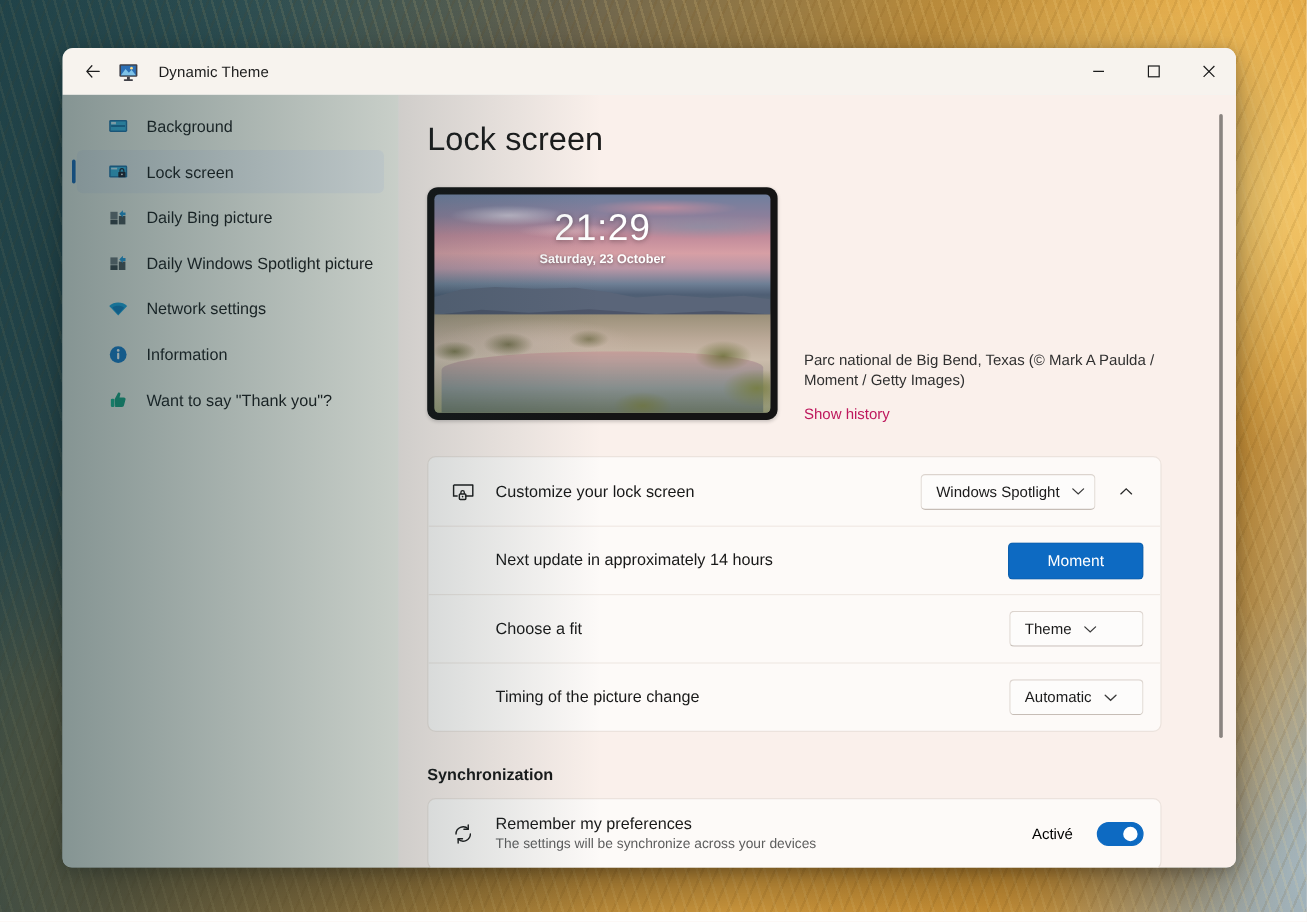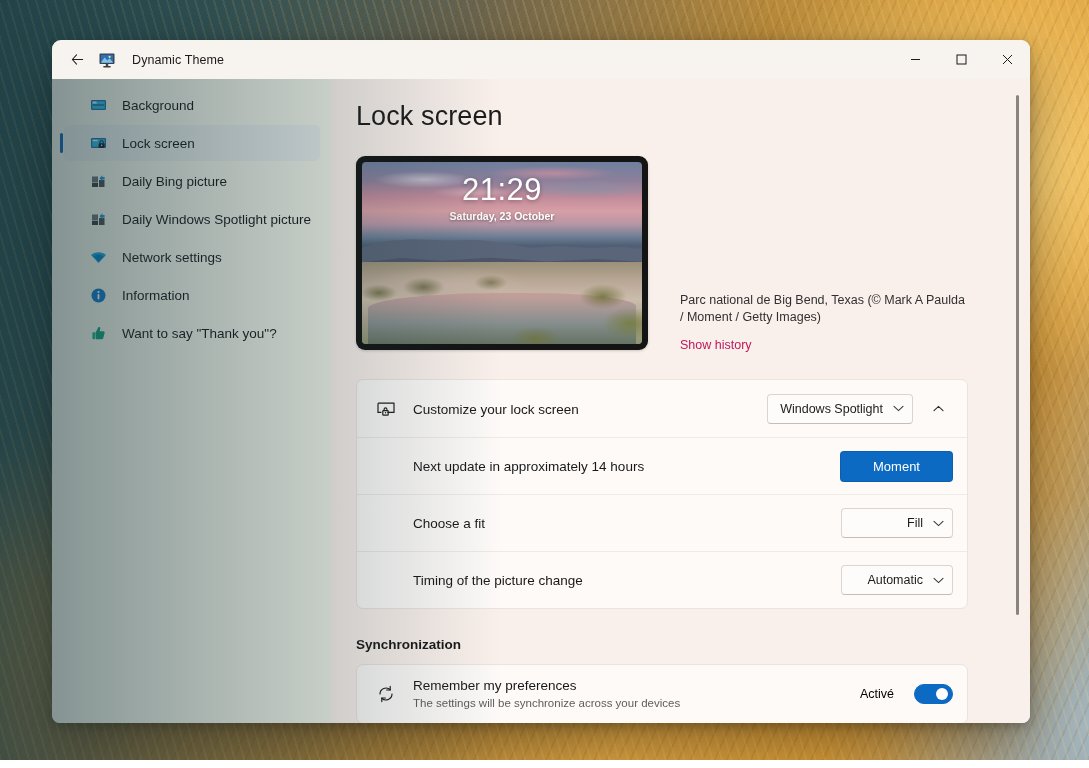--- a/index.html
+++ b/index.html
@@ -218,21 +218,21 @@
   .ls-date {
     position: absolute; left: 0; right: 0; top: 48px;
     text-align: center;
     color: #fff;
     font-size: 10.5px;
     font-weight: 600;
     text-shadow: 0 1px 3px rgba(0,0,0,.4);
   }
 
   .preview-meta {
-    margin-left: 32px;
+    margin-left: 22px;
     padding-top: 136px;
     max-width: 300px;
   }
   .credit-text {
     font-size: 12.5px;
     color: #303030;
     line-height: 17px;
   }
   .show-history {
     display: inline-block;
@@ -272,21 +272,21 @@
 
   .combo {
     height: 30px;
     min-width: 112px;
     background: #fdfcfb;
     border: 1px solid #dcd4ce;
     border-bottom-color: #c6bdb6;
     border-radius: 4px;
     display: flex;
     align-items: center;
-    justify-content: flex-end;
+    justify-content: flex-start;
     padding: 0 8px 0 12px;
     font-size: 12.5px;
     color: #1b1b1b;
     gap: 10px;
   }
   .combo.wide { min-width: 140px; }
   .chev { color: #3a3a3a; font-size: 9px; line-height: 1; }
 
   .expander-btn {
     width: 30px; height: 30px;
@@ -545,21 +545,21 @@
                 <button class="btn-primary">Moment</button>
               </span>
             </div>
 
             <div class="card-row">
               <span class="row-text row-indent">
                 <span class="row-title">Choose a fit</span>
               </span>
               <span class="row-right">
                 <span class="combo">
-                  <span>Fill</span>
+                  <span>Theme</span>
                   <span class="chev">
                     <svg width="11" height="7" viewBox="0 0 11 7">
                         <path d="M1 1.4 L5.5 5.6 L10 1.4" fill="none" stroke="currentColor" stroke-width="1.1" stroke-linecap="round"></path>
                       </svg>
                   </span>
                 </span>
               </span>
             </div>
 
             <div class="card-row">

